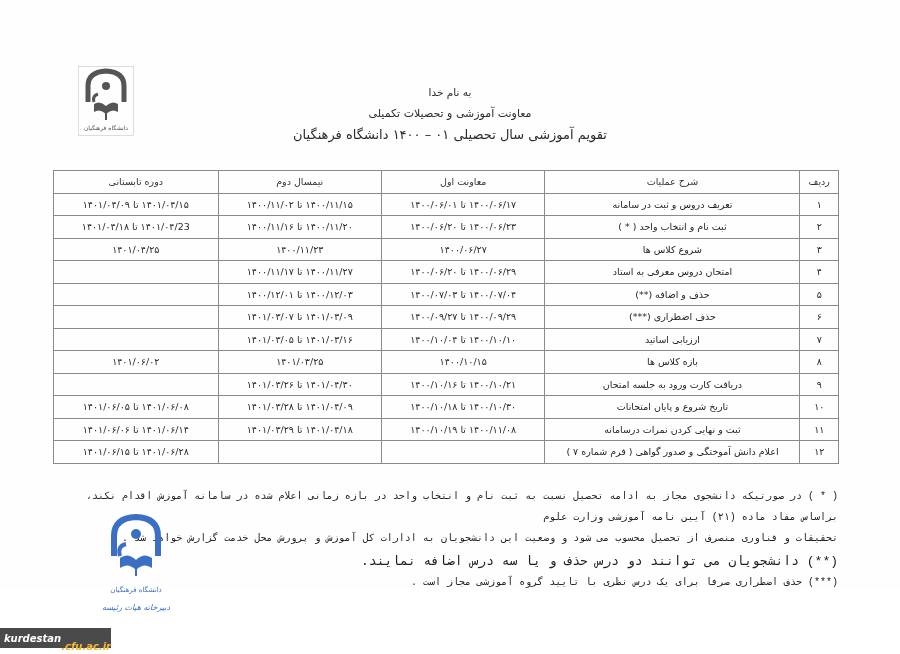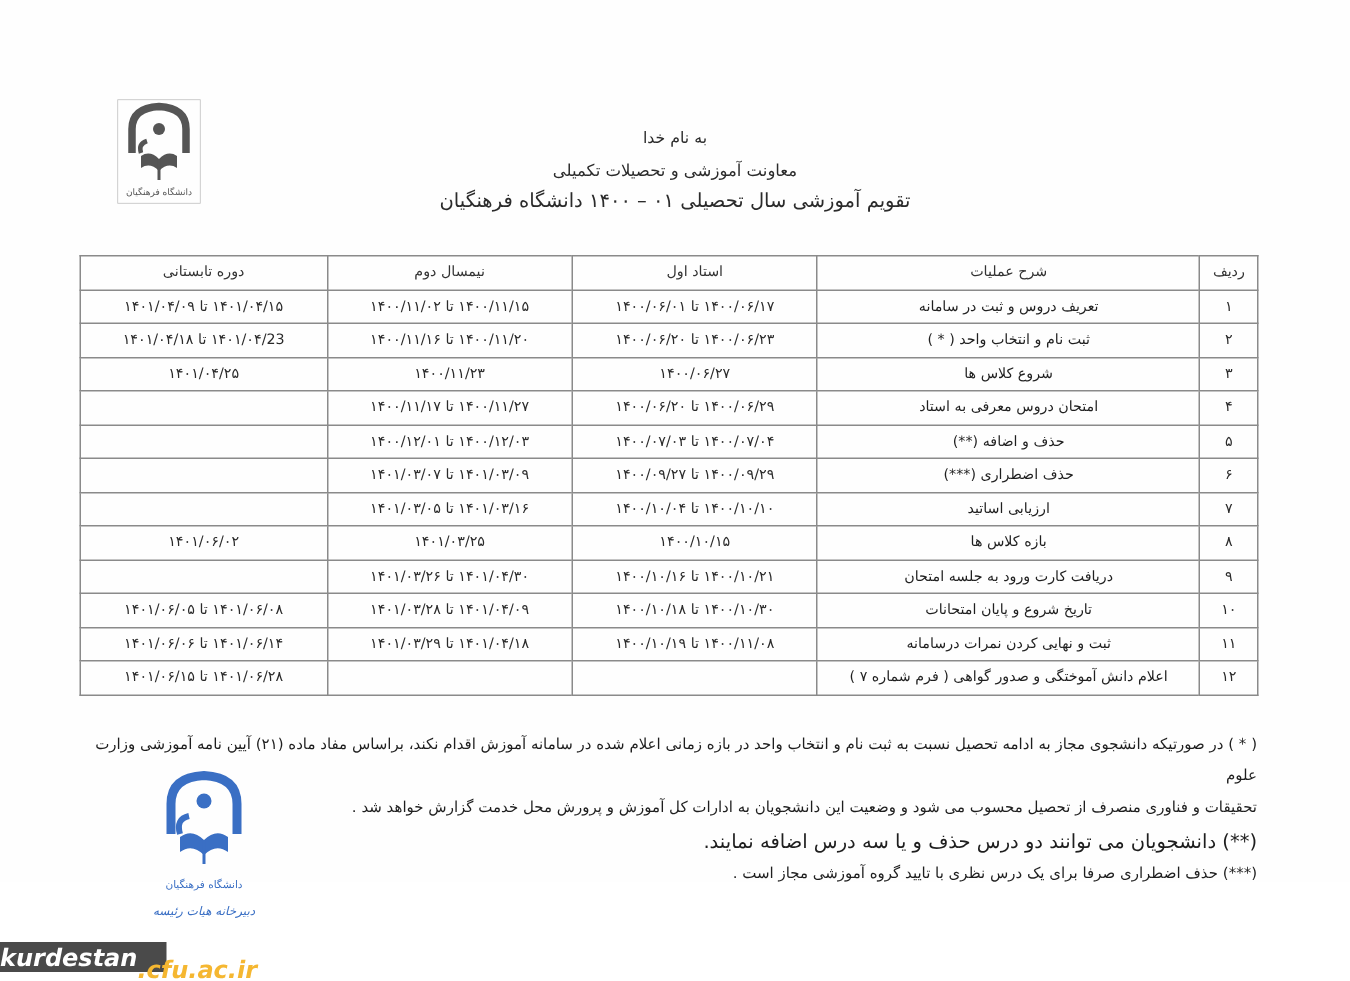--- a/index.html
+++ b/index.html
@@ -27,28 +27,28 @@
     white-space: nowrap; overflow: hidden;
   }
   table.cal th { color: #333; font-size: 9.5px; }
   .c-idx { width: 37px; }
   .c-desc { width: 245px; color: #222; }
   .c-s1 { width: 157px; color: #444; }
   .c-s2 { width: 157px; color: #444; }
   .c-sum { width: 158px; color: #444; }
   .c-desc-td { color: #1f1f1f; }
 
-  .notes { position: absolute; right: 62px; top: 486px; width: 780px; direction: rtl; text-align: right; }
+  .notes { position: absolute; right: 62px; top: 486px; width: 780px; direction: rtl; text-align: right; font-family: Liberation Mono, monospace; }
   .notes p { margin: 0; font-size: 10px; line-height: 21px; color: #1e1e1e; }
   .notes p.small { font-size: 13px; line-height: 20px; margin-top: 3px; }
 
   .watermark {
     position: absolute; left: 0; top: 628px; width: 111px; height: 20px;
-    background: #4a4a4a; display: flex; align-items: center; justify-content: flex-start;
-    font-family: "DejaVu Sans", sans-serif; font-style: italic; font-weight: bold; font-size: 16px;
+    background: #4a4a4a; display: flex; align-items: center; justify-content: flex-end;
+    font-family: "DejaVu Sans", sans-serif; font-style: italic; font-weight: bold; font-size: 10px;
   }
   .wm-a { color: #ffffff; }
   .wm-b { color: #f5b731; margin-top: 16px; }
 </style>
 </head>
 <body>
 
 <div class="page">
 
   <div class="logo-top">
@@ -74,21 +74,21 @@
       <col class="c-idx">
         <col class="c-desc">
         <col class="c-s1">
         <col class="c-s2">
         <col class="c-sum">
     </colgroup>
     <thead>
       <tr>
         <th>ردیف</th>
         <th>شرح عملیات</th>
-        <th>استاد اول</th>
+        <th>معاونت اول</th>
         <th>نیمسال دوم</th>
         <th>دوره تابستانی</th>
       </tr>
     </thead>
     <tbody>
       <tr>
         <td>۱</td>
         <td class="c-desc-td">تعریف دروس و ثبت در سامانه</td>
         <td>۱۴۰۰/۰۶/۱۷ تا ۱۴۰۰/۰۶/۰۱</td>
         <td>۱۴۰۰/۱۱/۱۵ تا ۱۴۰۰/۱۱/۰۲</td>

